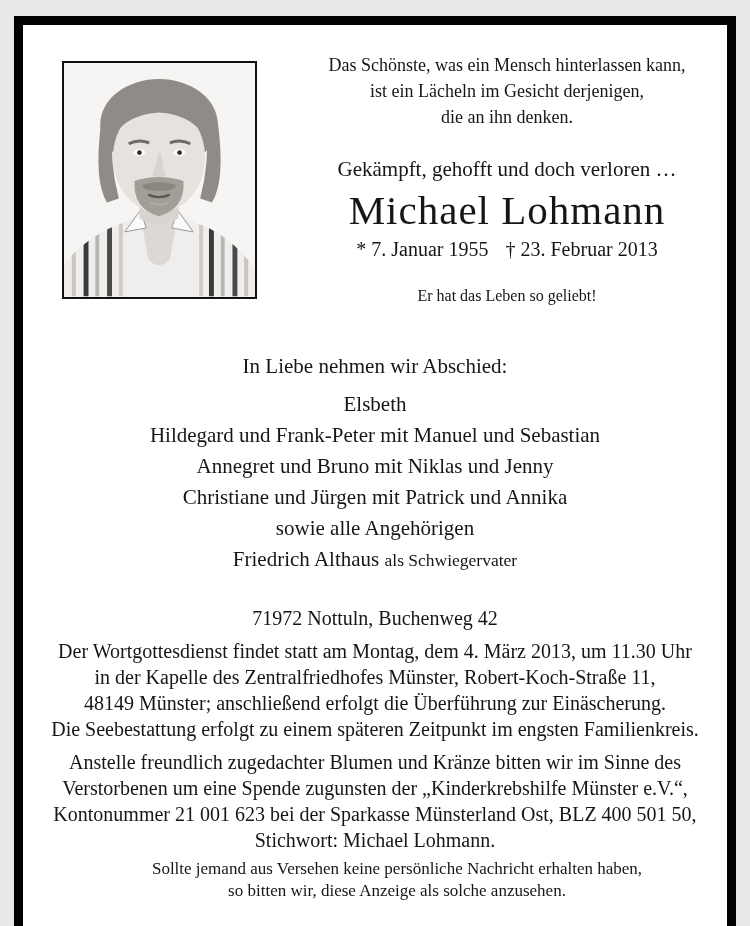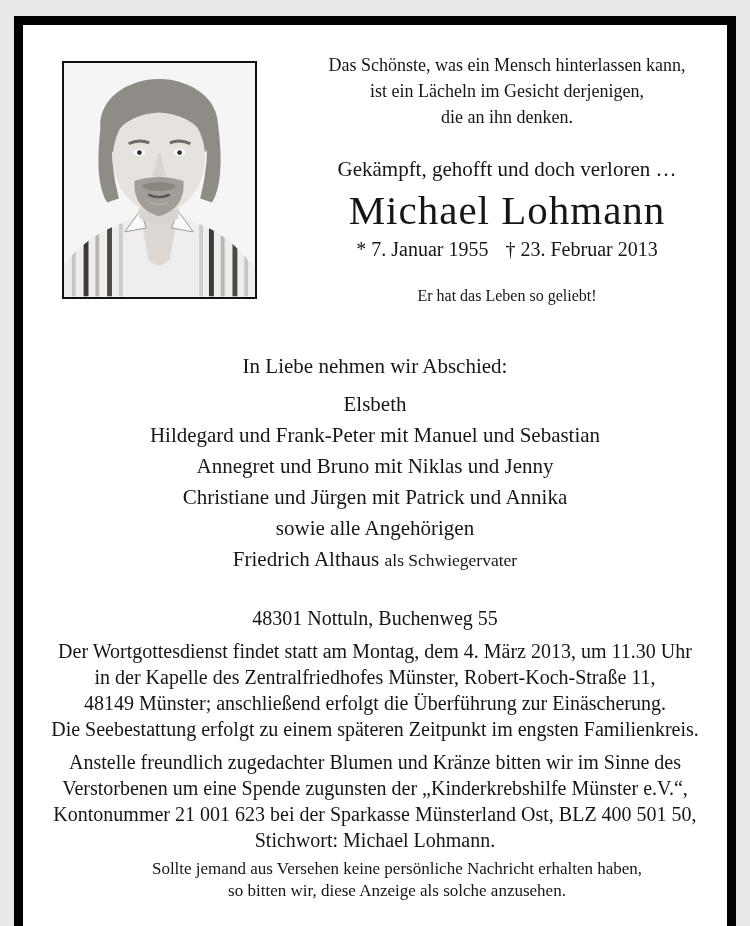--- a/index.html
+++ b/index.html
@@ -153,21 +153,21 @@
       <div class="mourner">Hildegard und Frank-Peter mit Manuel und Sebastian</div>
       <div class="mourner">Annegret und Bruno mit Niklas und Jenny</div>
       <div class="mourner">Christiane und Jürgen mit Patrick und Annika</div>
       <div class="mourner">sowie alle Angehörigen</div>
       <div class="mourner">
         <span>Friedrich Althaus</span>
         <span class="role-small">als Schwiegervater</span>
       </div>
     </div>
 
-    <div class="address">48301 Nottuln, Buchenweg 55</div>
+    <div class="address">71972 Nottuln, Buchenweg 42</div>
 
     <div class="para">
       <div>Der Wortgottesdienst findet statt am Montag, dem 4. März 2013, um 11.30 Uhr</div>
       <div>in der Kapelle des Zentralfriedhofes Münster, Robert-Koch-Straße 11,</div>
       <div>48149 Münster; anschließend erfolgt die Überführung zur Einäscherung.</div>
       <div>Die Seebestattung erfolgt zu einem späteren Zeitpunkt im engsten Familienkreis.</div>
     </div>
 
     <div class="para">
       <div>Anstelle freundlich zugedachter Blumen und Kränze bitten wir im Sinne des</div>

